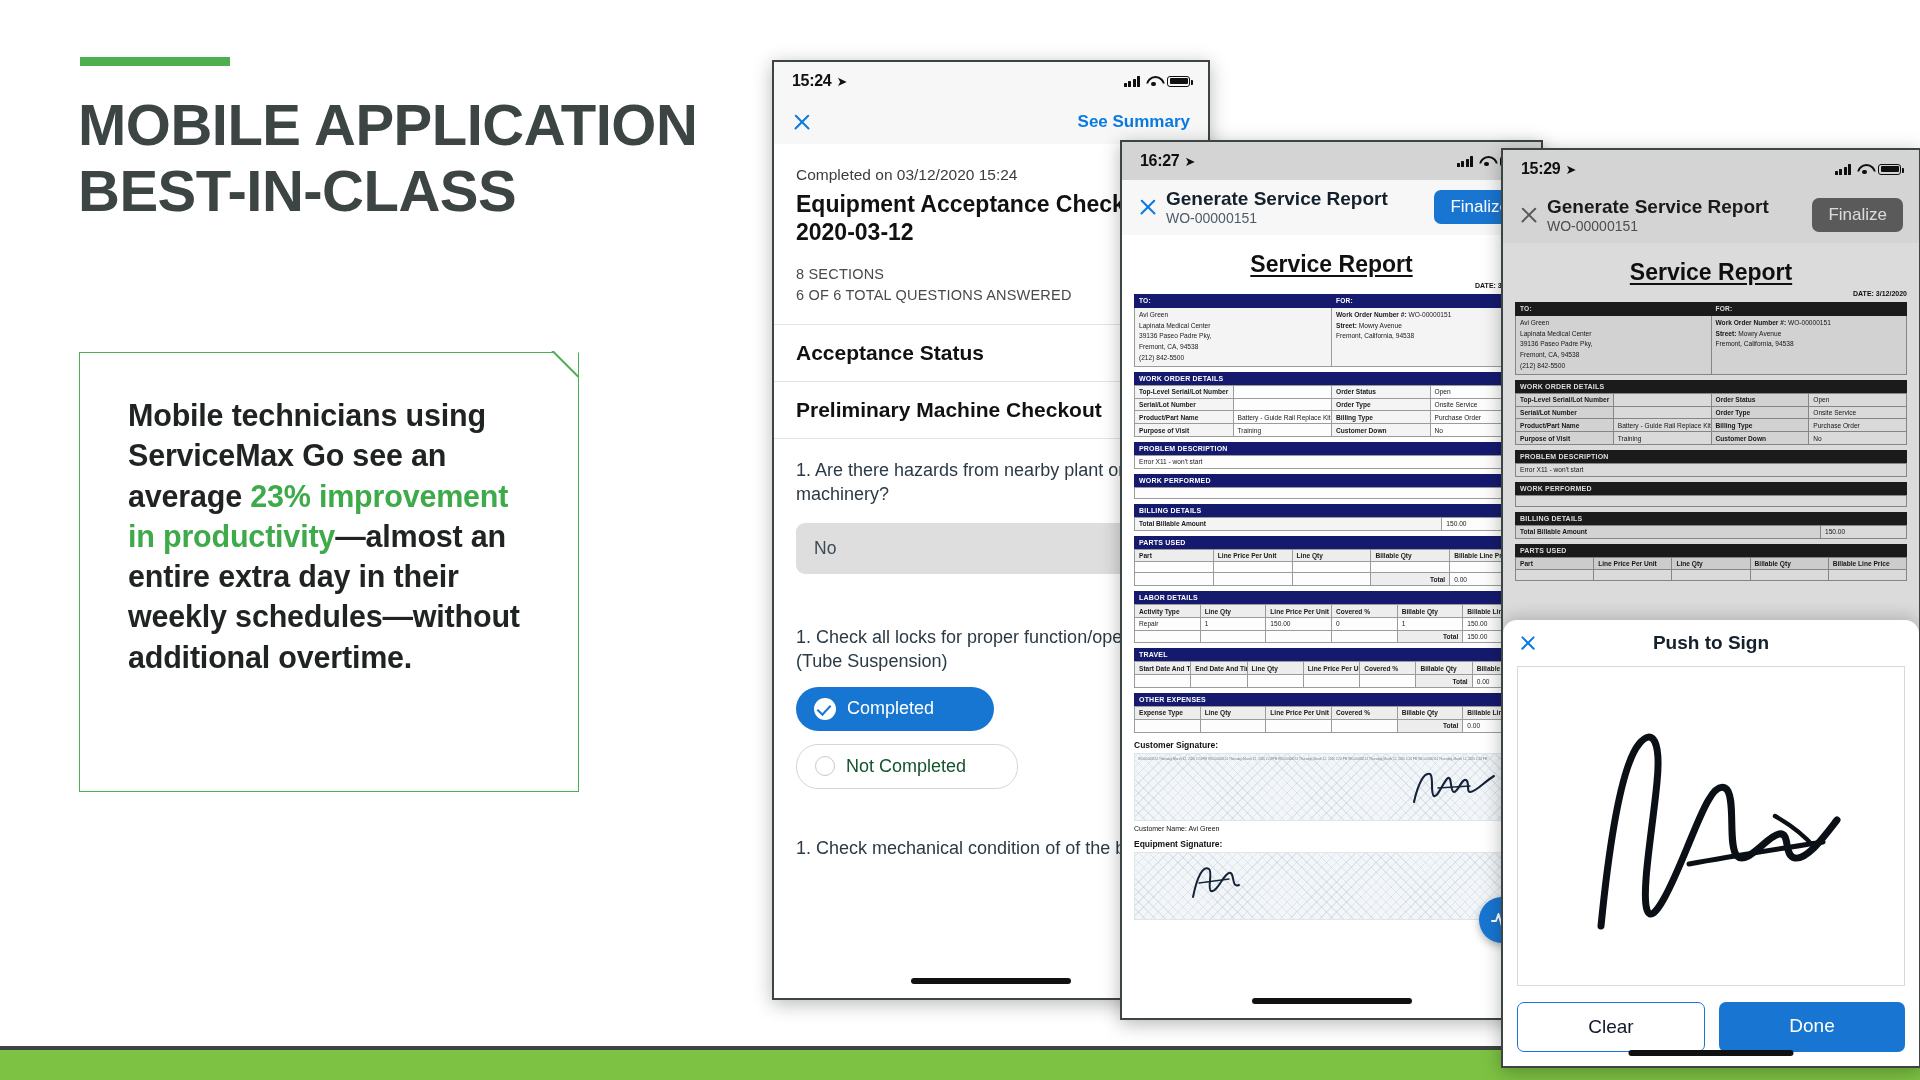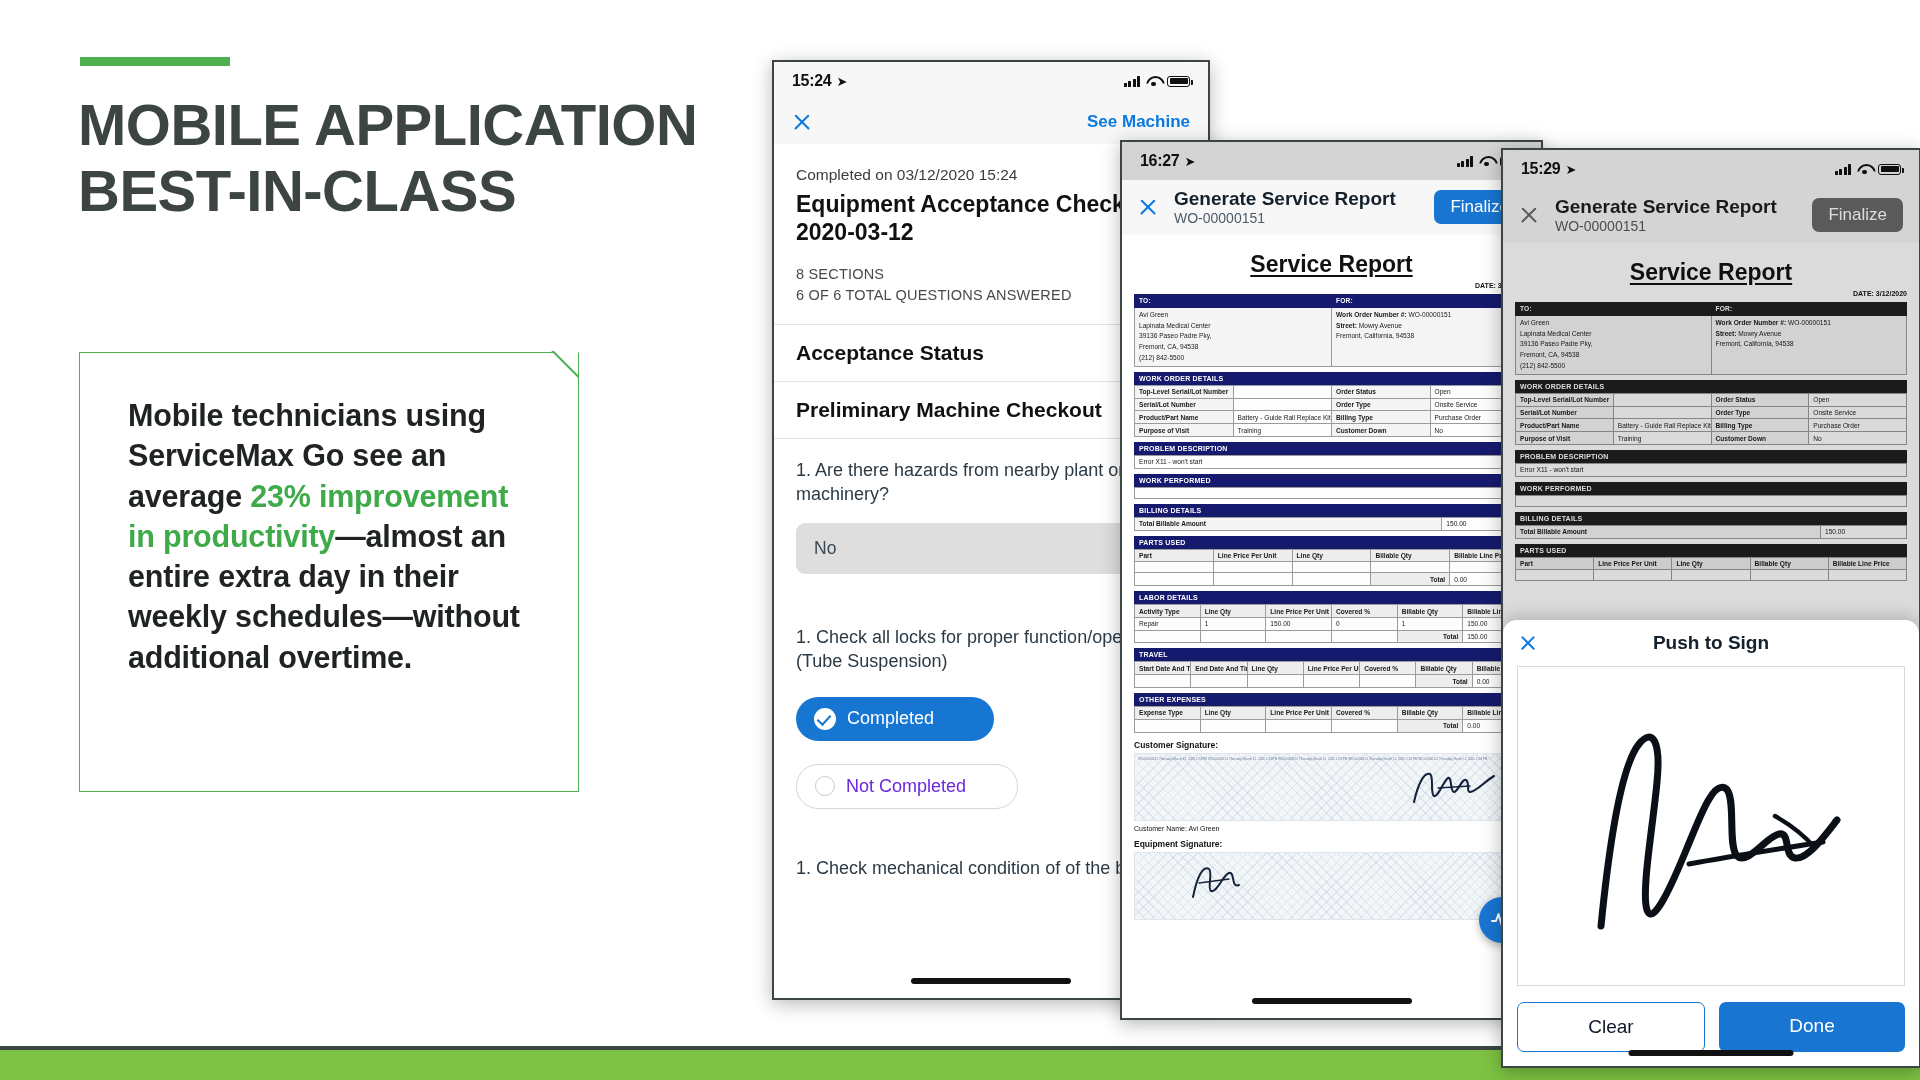--- a/index.html
+++ b/index.html
@@ -121,41 +121,41 @@
     border-top: 1px solid #e3e3e3; border-bottom: 1px solid #e3e3e3;
   }
   .sec-head.no-bt { border-top: none; }
   .q-block { padding: 20px 22px 6px 22px; }
   .q-text { font-size: 18px; color:#2b3a45; line-height:1.33; font-weight:500; }
   .ans-field {
     margin-top: 16px; background:#dedede; border-radius:9px;
     padding: 15px 18px; font-size: 17.5px; color:#3d4a55;
   }
   .pill {
-    margin-top: 23px; border-radius: 22px; padding: 11px 18px;
+    margin-top: 13px; border-radius: 22px; padding: 11px 18px;
     font-size: 18px; display:flex; align-items:center; gap:11px; width: 198px;
   }
   .pill.on { background:#1776d2; color:#fff; }
-  .pill.off { background:#fff; color:#6d28d9; border:1.4px solid #d6d6d6; width: 222px; text-align: center; }
+  .pill.off { background:#fff; color:#14532d; border:1.4px solid #d6d6d6; width: 222px; text-align: center; }
   .check-circ { width:22px; height:22px; border-radius:50%; background:#fff; position:relative; flex:0 0 auto; }
   .check-circ::after{
     content:""; position:absolute; left:6px; top:4.5px; width:6px; height:11px;
     border:solid #1776d2; border-width:0 2.6px 2.6px 0; transform:rotate(43deg);
   }
   .empty-circ { width:20px; height:20px; border-radius:50%; border:1.5px solid #c9c9c9; flex:0 0 auto; }
   .home-ind {
     position:absolute; left:50%; transform:translateX(-50%); bottom: 14px;
     width: 160px; height: 6px; border-radius:3px; background:#111;
   }
 
   
   #phone2 { left: 1120px; top: 140px; width: 423px; height: 880px; z-index: 2; }
   #phone3 { left: 1501px; top: 148px; width: 420px; height: 920px; z-index: 3; }
 
-  .rep-nav { background:#f7f7f7; display:flex; align-items:center; padding: 8px 16px; gap: 16px; }
+  .rep-nav { background:#f7f7f7; display:flex; align-items:center; padding: 8px 16px; gap: 8px; }
   .rep-nav .txt-wrap { line-height:1.12; }
   .rep-title { font-size: 19px; font-weight:700; color:#14202b; white-space:nowrap; }
   .rep-wo { font-size: 14px; color:#4e5b66; margin-top:2px; }
   .finalize-btn {
     margin-left:auto; background:#1876d2; color:#fff; font-size:17px;
     padding: 7px 16px; border-radius:7px; white-space:nowrap;
   }
 
   .doc { background:#fff; padding: 10px 12px 0 12px; overflow:hidden; position:relative; }
   .doc-title {
@@ -270,21 +270,21 @@
             <i></i>
             <i></i>
           </span>
         <span class="wifi"></span>
         <span class="batt"></span>
       </span>
     </div>
 
     <div class="navbar">
       <span class="xicon"></span>
-      <span class="nav-link">See Machine</span>
+      <span class="nav-link">See Summary</span>
     </div>
 
     <div class="body">
       <div class="chk-head">
         <div class="chk-sub">Completed on 03/12/2020 15:24</div>
         <div class="chk-title">Equipment Acceptance Checklist 2020-03-12</div>
         <div class="chk-meta">
           <div>8 SECTIONS</div>
           <div>6 OF 6 TOTAL QUESTIONS ANSWERED</div>
         </div>

